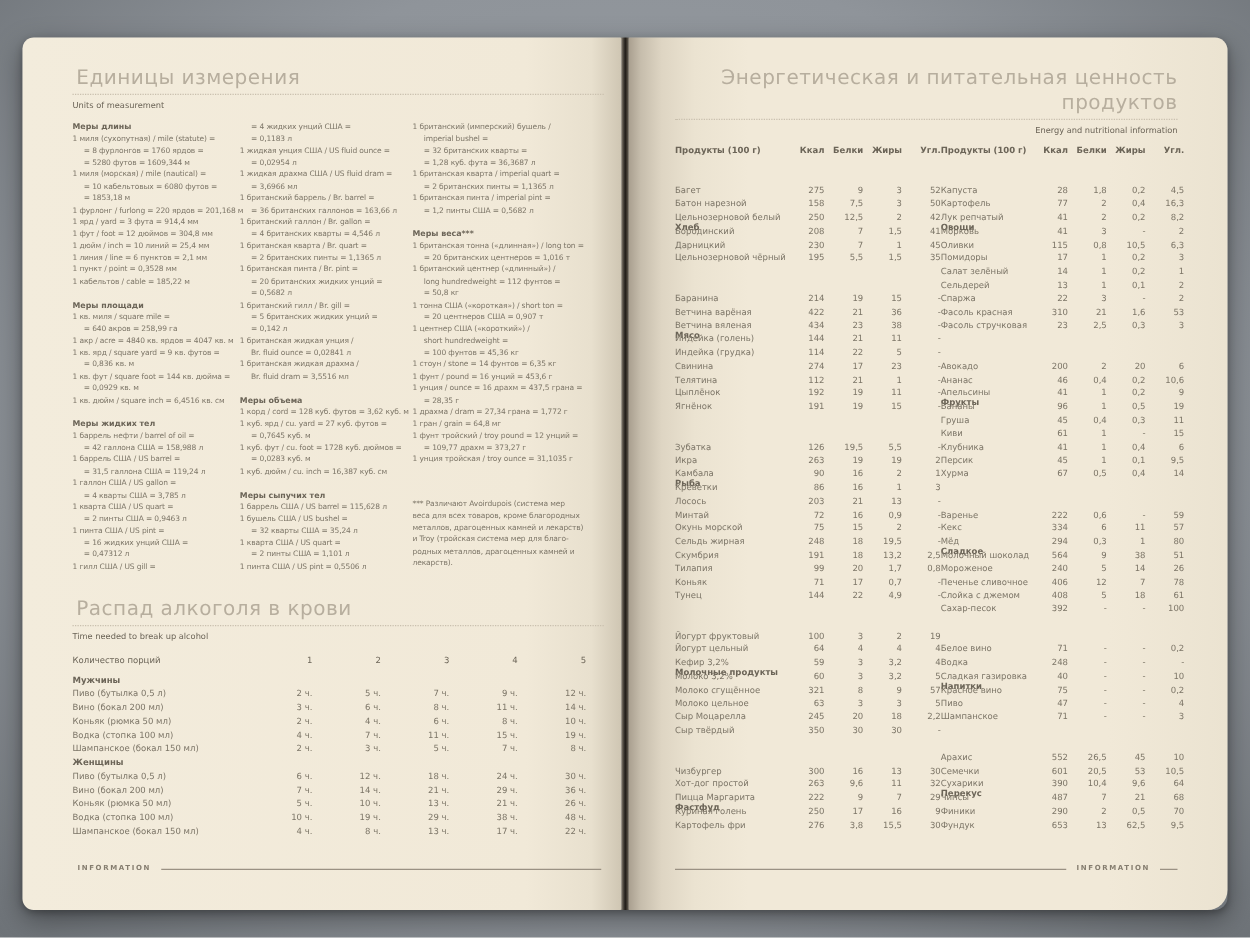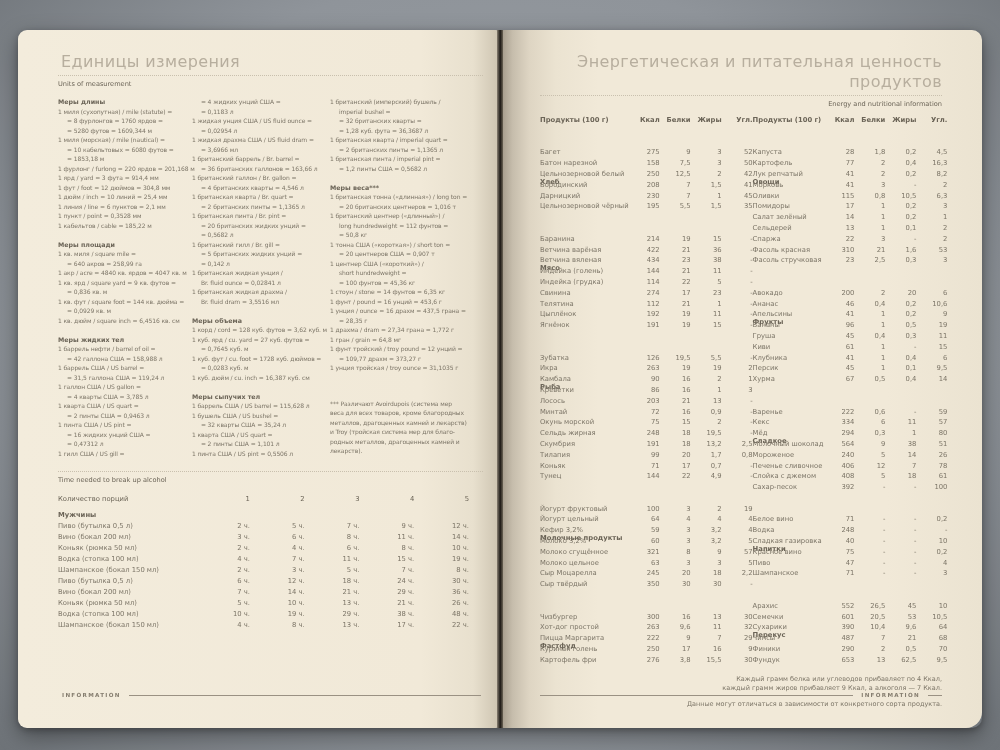--- a/index.html
+++ b/index.html
@@ -208,20 +208,21 @@
               <div class="unit-line ind0">*** Различают Avoirdupois (система мер</div>
               <div class="unit-line ind0">веса для всех товаров, кроме благородных</div>
               <div class="unit-line ind0">металлов, драгоценных камней и лекарств)</div>
               <div class="unit-line ind0">и Troy (тройская система мер для благо-</div>
               <div class="unit-line ind0">родных металлов, драгоценных камней и</div>
               <div class="unit-line ind0">лекарств).</div>
             </div>
           </div>
         </div>
 
+      <h1 class="page-title alc-title">Распад алкоголя в крови</h1>
       <div class="rule-dotted"></div>
       <div class="subtitle">Time needed to break up alcohol</div>
 
       <div class="alcohol-table">
           <div class="alc-row alc-head">
             <div class="alc-label">Количество порций</div>
             <div class="alc-val">1</div>
             <div class="alc-val">2</div>
             <div class="alc-val">3</div>
             <div class="alc-val">4</div>
@@ -264,20 +265,23 @@
           </div>
           <div class="alc-row">
             <div class="alc-label">Шампанское (бокал 150 мл)</div>
             <div class="alc-val">2 ч.</div>
             <div class="alc-val">3 ч.</div>
             <div class="alc-val">5 ч.</div>
             <div class="alc-val">7 ч.</div>
             <div class="alc-val">8 ч.</div>
           </div>
           <div class="alc-row">
+            <div class="alc-label alc-group">Женщины</div>
+          </div>
+          <div class="alc-row">
             <div class="alc-label">Пиво (бутылка 0,5 л)</div>
             <div class="alc-val">6 ч.</div>
             <div class="alc-val">12 ч.</div>
             <div class="alc-val">18 ч.</div>
             <div class="alc-val">24 ч.</div>
             <div class="alc-val">30 ч.</div>
           </div>
           <div class="alc-row">
             <div class="alc-label">Вино (бокал 200 мл)</div>
             <div class="alc-val">7 ч.</div>
@@ -931,25 +935,20 @@
             <div class="food-row">
               <div class="food-label">Фундук</div>
               <div class="food-num">653</div>
               <div class="food-num">13</div>
               <div class="food-num">62,5</div>
               <div class="food-num">9,5</div>
             </div>
           </div>
       </div>
 
-      <div class="notes">
-        <div class="note">Каждый грамм белка или углеводов прибавляет по 4 Ккал,
-каждый грамм жиров прибавляет 9 Ккал, а алкоголя — 7 Ккал.</div>
-        <div class="note">Данные могут отличаться в зависимости от конкретного сорта продукта.</div>
-      </div>
 
       <div class="page-footer">
         <span class="foot-line"></span>
         <span class="foot-label">INFORMATION</span>
         <span class="foot-line short"></span>
       </div>
     </div>
   </div>
 
 </div>

